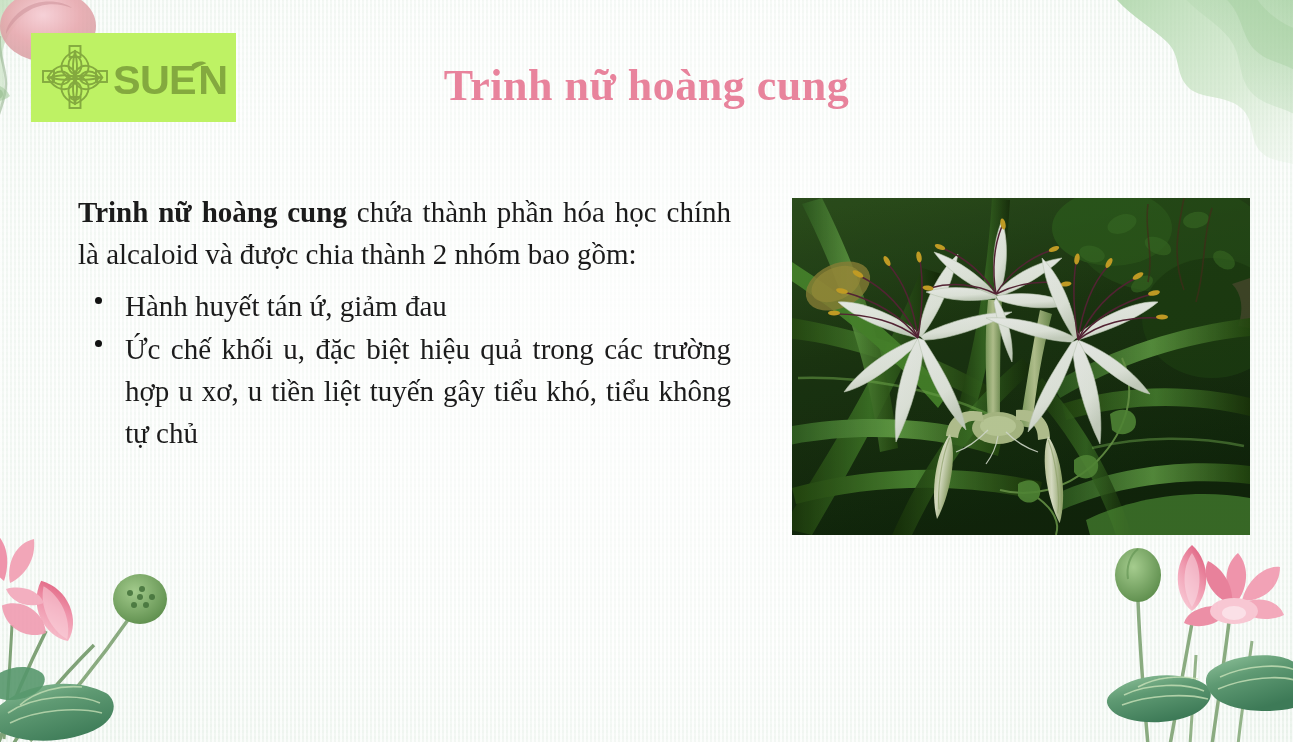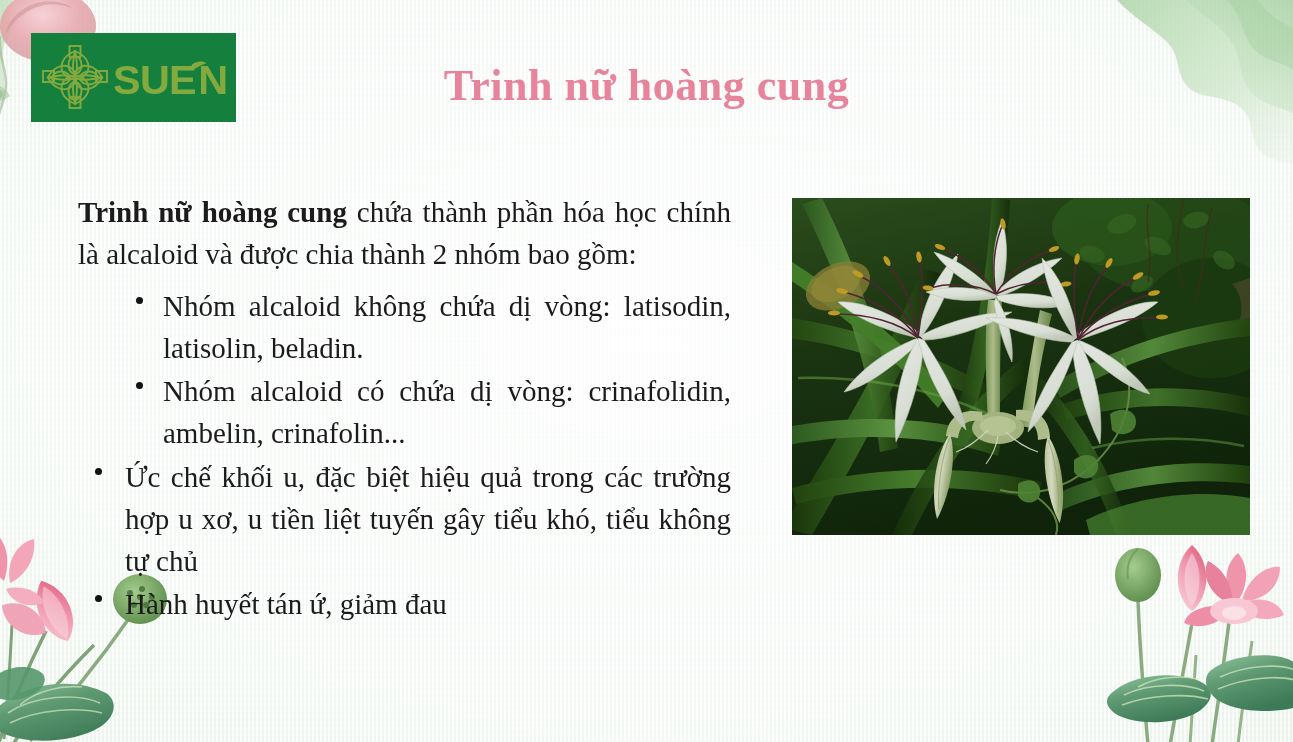--- a/index.html
+++ b/index.html
@@ -58,21 +58,21 @@
   #deco-bottomleft  { bottom: -6px; left: -10px; width: 240px; height: 235px; }
   #deco-bottomright { bottom: -4px; right: -4px; width: 255px; height: 215px; }
 
   
   #logo-box {
     position: absolute;
     left: 31px;
     top: 33px;
     width: 205px;
     height: 89px;
-    background: #15803d;
+    background: #bef264;
     display: flex;
     align-items: center;
     padding-left: 8px;
     box-sizing: border-box;
   }
   #logo-mark { width: 72px; height: 70px; flex: none; }
   #logo-word { width: 120px; height: 56px; margin-left: 2px; flex: none; }
 
   
   #title {
@@ -339,35 +339,27 @@
   </div>
 
   <div id="title">Trinh nữ hoàng cung</div>
 
   <div id="text-col">
 
     <p id="intro">
       <span class="lead">Trinh nữ hoàng cung</span><span> chứa thành phần hóa học chính là alcaloid và được chia thành 2 nhóm bao gồm:</span>
     </p>
 
-    <ul class="blist nested">
+
+    <ul class="blist outer">
       <li>
-        <span>Nhóm alcaloid không chứa dị vòng: latisodin, latisolin, beladin.</span>
+        <span class="nojustify">Hành huyết tán ứ, giảm đau</span>
       </li>
       <li>
-        <span>Nhóm alcaloid có chứa dị vòng: crinafolidin, ambelin, crinafolin...</span>
-      </li>
-    </ul>
-
-    <ul class="blist outer">
-      <li>
         <span>Ức chế khối u, đặc biệt hiệu quả trong các trường hợp u xơ, u tiền liệt tuyến gây tiểu khó, tiểu không tự chủ</span>
-      </li>
-      <li>
-        <span class="nojustify">Hành huyết tán ứ, giảm đau</span>
       </li>
     </ul>
   </div>
 
   <div id="photo-frame">
     <svg viewBox="0 0 458 337" preserveAspectRatio="none">
       <defs>
         <linearGradient id="bgfol" x1="0" y1="0" x2="0.3" y2="1">
           <stop offset="0%" stop-color="#2b4d1c"></stop>
           <stop offset="45%" stop-color="#1b3411"></stop>

